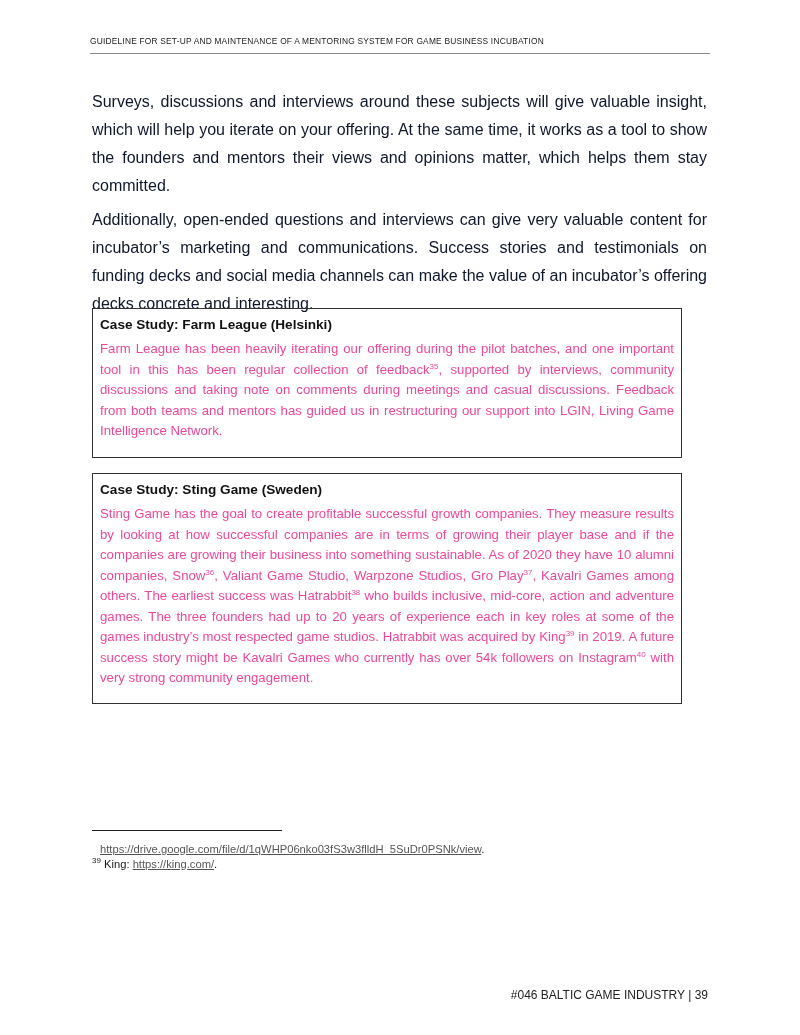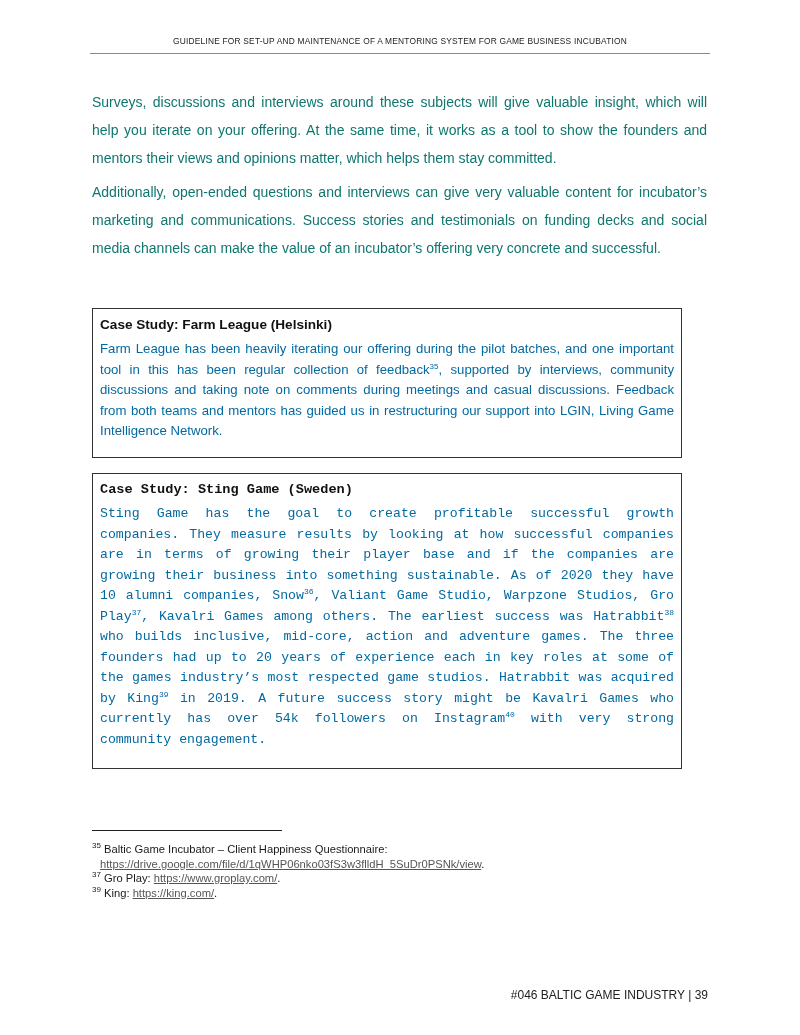--- a/index.html
+++ b/index.html
@@ -1,62 +1,60 @@
 <!DOCTYPE html>
 <html><head>
 <meta charset="utf-8">
 <style>
   html, body { margin: 0; padding: 0; background: #ffffff; }
   body { width: 800px; height: 1035px; position: relative; overflow: hidden;
          font-family: "Liberation Sans", sans-serif; color: #1a1a1a; }
   .header { position: absolute; left: 90px; right: 90px; top: 36px;
-            text-align: center; font-size: 8.4px; letter-spacing: 0.2px; color: #222; }
+            text-align: left; font-size: 8.4px; letter-spacing: 0.2px; color: #222; }
   .header-rule { position: absolute; left: 90px; width: 620px; top: 53px;
                  border-top: 1px solid #8a8a8a; }
   .body-text { position: absolute; left: 92px; width: 615px; top: 88px;
-               font-size: 14px; line-height: 28px; text-align: justify; color: #0f766e; }
+               font-size: 16px; line-height: 28px; text-align: justify; color: #0f172a; }
   .body-text p { margin: 0 0 6px 0; }
   .case { position: absolute; left: 92px; width: 590px; border: 1.3px solid #333;
           padding: 6px 7px 8px 7px; box-sizing: border-box; }
   .case h3 { margin: 2px 0 7px 0; font-size: 13.6px; font-weight: bold; color: #111; }
-  .case p { margin: 0; font-size: 13.2px; line-height: 20.5px; text-align: justify; color: #0369a1; }
+  .case p { margin: 0; font-size: 13.2px; line-height: 20.5px; text-align: justify; color: #ec4899; }
   .case1 { top: 289px; height: 150px; margin-top: 19px; }
-  .case2 { top: 473px; height: 296px; font-family: Liberation Mono, monospace; }
+  .case2 { top: 473px; height: 231px; }
   sup { font-size: 8px; line-height: 0; }
   .fn-rule { position: absolute; left: 92px; width: 190px; top: 830px; border-top: 1px solid #222; }
   .footnotes { position: absolute; left: 92px; width: 620px; top: 842px; font-size: 11.2px;
                line-height: 14.6px; color: #1a1a1a; }
   .footnotes .fn { white-space: nowrap; }
   .footnotes a { color: #555; text-decoration: underline; text-align: center; }
   .footnotes .indent { padding-left: 8px; }
   .footer { position: absolute; right: 92px; top: 988px; font-size: 12px; color: #222; }
 </style>
 </head>
 <body>
 
 <div class="header">GUIDELINE FOR SET-UP AND MAINTENANCE OF A MENTORING SYSTEM FOR GAME BUSINESS INCUBATION</div>
 <div class="header-rule"></div>
 
 <div class="body-text">
   <p>Surveys, discussions and interviews around these subjects will give valuable insight, which will help you iterate on your offering. At the same time, it works as a tool to show the founders and mentors their views and opinions matter, which helps them stay committed.</p>
-  <p>Additionally, open-ended questions and interviews can give very valuable content for incubator’s marketing and communications. Success stories and testimonials on funding decks and social media channels can make the value of an incubator’s offering very concrete and successful.</p>
+  <p>Additionally, open-ended questions and interviews can give very valuable content for incubator’s marketing and communications. Success stories and testimonials on funding decks and social media channels can make the value of an incubator’s offering decks concrete and interesting.</p>
 </div>
 
 <div class="case case1">
   <h3>Case Study: Farm League (Helsinki)</h3>
   <p><span>Farm League has been heavily iterating our offering during the pilot batches, and one important tool in this has been regular collection of feedback</span><sup>35</sup><span>, supported by interviews, community discussions and taking note on comments during meetings and casual discussions. Feedback from both teams and mentors has guided us in restructuring our support into LGIN, Living Game Intelligence Network.</span></p>
 </div>
 
 <div class="case case2">
   <h3>Case Study: Sting Game (Sweden)</h3>
   <p><span>Sting Game has the goal to create profitable successful growth companies. They measure results by looking at how successful companies are in terms of growing their player base and if the companies are growing their business into something sustainable. As of 2020 they have 10 alumni companies, Snow</span><sup>36</sup><span>, Valiant Game Studio, Warpzone Studios, Gro Play</span><sup>37</sup><span>, Kavalri Games among others. The earliest success was Hatrabbit</span><sup>38</sup><span> who builds inclusive, mid-core, action and adventure games. The three founders had up to 20 years of experience each in key roles at some of the games industry’s most respected game studios. Hatrabbit was acquired by King</span><sup>39</sup><span> in 2019. A future success story might be Kavalri Games who currently has over 54k followers on Instagram</span><sup>40</sup><span> with very strong community engagement.</span></p>
 </div>
 
 <div class="fn-rule"></div>
 
 <div class="footnotes">
-  <div class="fn"><sup>35</sup> <span>Baltic Game Incubator – Client Happiness Questionnaire:</span></div>
   <div class="fn indent"><a>https://drive.google.com/file/d/1qWHP06nko03fS3w3flldH_5SuDr0PSNk/view</a>.</div>
-  <div class="fn"><sup>37</sup> <span>Gro Play:</span> <a>https://www.groplay.com/</a>.</div>
   <div class="fn"><sup>39</sup> <span>King:</span> <a>https://king.com/</a>.</div>
 </div>
 
 <div class="footer">#046 BALTIC GAME INDUSTRY | 39</div>
 
 </body></html>

